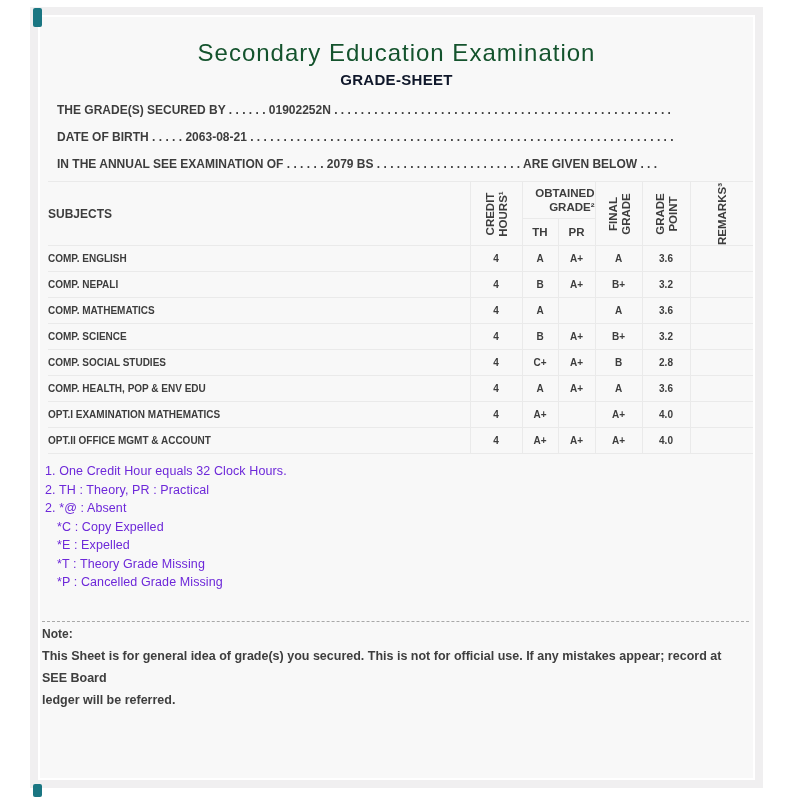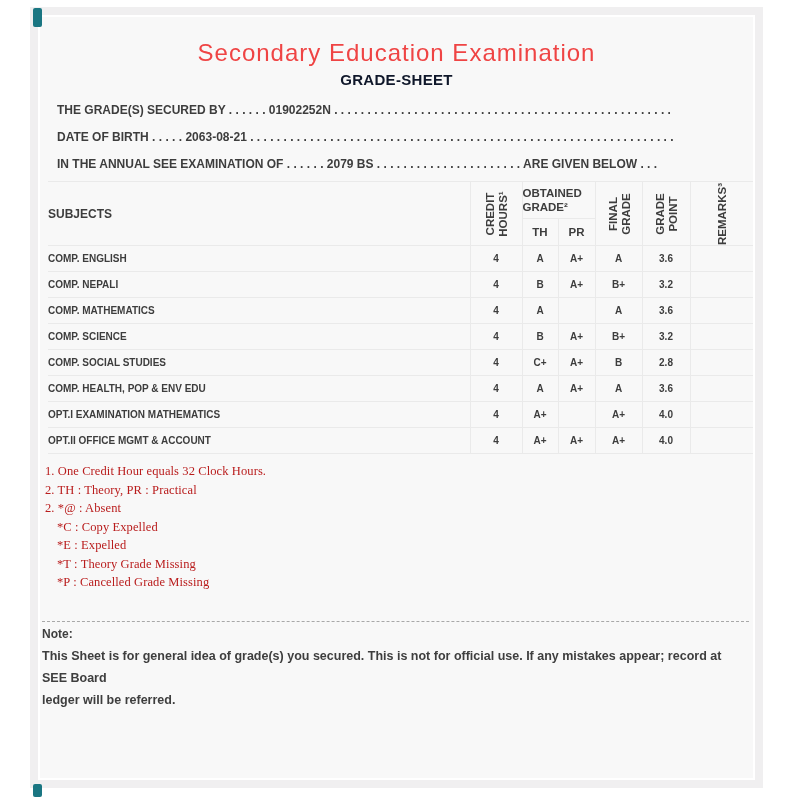--- a/index.html
+++ b/index.html
@@ -13,21 +13,21 @@
     position:absolute;left:30px;top:7px;width:733px;height:781px;
     background:#f0eff0;box-sizing:border-box;
   }
   .panel-inner{
     position:absolute;left:8px;top:8px;right:8px;bottom:8px;
     border:2px solid #ffffff;background:#f8f8f8;box-sizing:border-box;
     overflow:hidden;
   }
   h1.title{
     margin:22px 0 0;text-align:center;font-size:24px;font-weight:400;
-    letter-spacing:1px;color:#ef4444;line-height:28px;
+    letter-spacing:1px;color:#14532d;line-height:28px;
   }
   .subtitle{
     margin-top:5px;text-align:center;font-size:15px;font-weight:700;
     letter-spacing:.3px;color:#0f172a;line-height:15px;
   }
   .info{margin-top:10px;}
   .info-line{
     padding-left:17px;line-height:27px;font-size:12px;font-weight:700;
     color:#3d3d3d;white-space:nowrap;
   }
@@ -37,41 +37,41 @@
     margin:3px 0 0 8px;width:705px;
     border-top:1px solid #eaeaea;
   }
   table.grades th,table.grades td{
     font-weight:700;color:#3d3d3d;padding:0;box-sizing:border-box;
   }
   .sep{border-left:1px solid #eaeaea;}
   thead th{border-bottom:1px solid #eaeaea;font-size:11.5px;}
   th.subj-h{text-align:left;padding-left:7px;vertical-align:middle;font-size:12px;}
   th.obtained{height:37px;vertical-align:middle;}
-  th.obtained div{white-space:pre-line;line-height:14px;text-align:left;}
+  th.obtained div{white-space:pre-line;line-height:14px;text-align:right;}
   th.sub{height:27px;vertical-align:middle;text-align:center;}
   th.rot{position:relative;}
   .rot-i{
     position:absolute;top:50%;left:50%;
     transform:translate(-50%,-50%) rotate(-90deg);
     white-space:pre-line;line-height:12.5px;font-size:11.5px;text-align:center;
   }
   tbody td{border-bottom:1px solid #eaeaea;height:26px;font-size:10px;vertical-align:middle;}
   td.subject{text-align:left;padding-left:7px;}
   td.c{text-align:center;}
   .summary{
     width:713px;box-sizing:border-box;padding:13px 9px 6px 0;
     border-bottom:1px solid #eaeaea;text-align:right;
   }
   .gpa{font-size:12px;font-weight:700;color:#3d3d3d;line-height:15px;}
   .completed{margin-top:11px;font-size:12px;font-weight:700;color:#3d3d3d;line-height:15px;}
   .footnotes{padding:8px 0 0 5px;}
   .fn{
-    font-family:Liberation Serif, serif;
-    font-size:12.5px;color:#b91c1c;line-height:18.5px;letter-spacing:.1px;
+    font-family:Liberation Sans, sans-serif;
+    font-size:12.5px;color:#6d28d9;line-height:18.5px;letter-spacing:.1px;
   }
   .fn.indent{padding-left:12px;}
   .dashed{margin-top:29px;margin-left:2px;width:707px;border-top:1px dashed #a8a8a8;height:0;}
   .note-label{margin:5px 0 0 2px;font-size:12px;font-weight:700;color:#3e3e3e;line-height:15px;}
   .note-text{
     margin:3px 0 0 2px;width:706px;font-size:12.5px;font-weight:700;color:#3e3e3e;
     line-height:22px;white-space:pre-line;
   }
   .teal{position:absolute;left:33px;width:9px;background:#1a7682;border-radius:2px;}
   .teal.top{top:8px;height:19px;}

